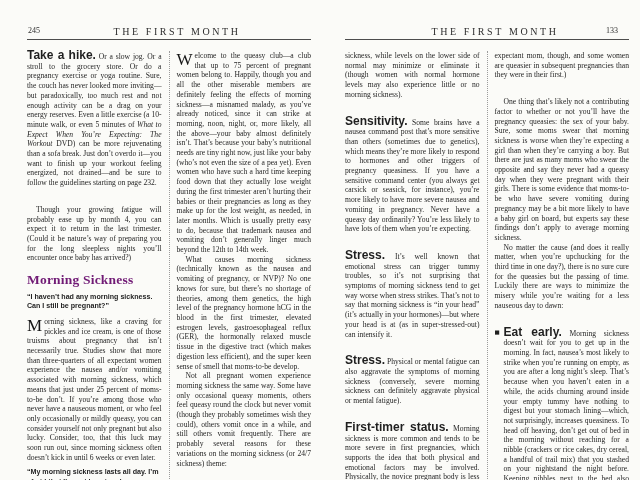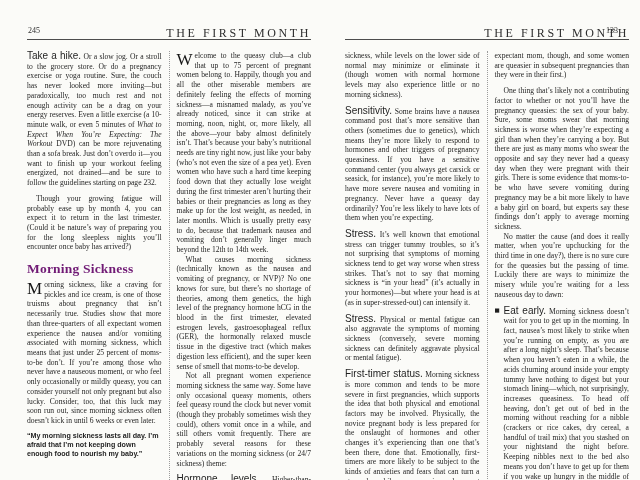--- a/index.html
+++ b/index.html
@@ -6,35 +6,35 @@
   body{
     width:640px;height:480px;overflow:hidden;
     background:#fbfbf8;color:#1f1f1f;
     font-family:"Liberation Serif","DejaVu Serif",serif;
     -webkit-font-smoothing:antialiased;
   }
   .spread{display:flex;gap:34px;padding:26px 0 0 27px;}
   .page{width:284px;flex:0 0 284px;}
   .page-header{position:relative;height:11px;}
   .running-head{
-    position:absolute;left:16px;right:0;text-align:right;
-    font-size:12px;letter-spacing:2.6px;color:#2e2e2e;white-space:nowrap;
+    position:absolute;left:16px;right:0;text-align:center;
+    font-size:10px;letter-spacing:2.6px;color:#2e2e2e;white-space:nowrap;
   }
   .pagenum{position:absolute;top:0;font-size:8px;color:#2e2e2e;}
   .pagenum.pos-left{left:1px;}
   .pagenum.pos-right{right:11px;}
   .rule{border-top:1px solid #4d4d4d;margin-top:2px;}
   .cols{display:flex;margin-top:11px;align-items:stretch;}
   .col{flex:1;min-width:0;}
   .col-first{padding-right:7px;}
   .col-second{padding-left:7px;border-left:1px dotted #9b9b9b;}
   p.body{margin:0;font-size:7.6px;line-height:9.7px;text-align:justify;}
   p.indent{text-indent:9px;}
-  p.gap-top{margin-top:6px;}
-  .lead{font-family:"Liberation Sans","DejaVu Sans",sans-serif;font-weight:normal;font-size:10px;}
+  p.gap-top{margin-top:17px;}
+  .lead{font-family:"Liberation Sans","DejaVu Sans",sans-serif;font-weight:bold;font-size:12px;}
   p.question{
     font-family:"Liberation Sans","DejaVu Sans",sans-serif;font-weight:bold;
     font-size:7.1px;line-height:9.4px;color:#242424;margin:6px 0 5px;text-align:left;
   }
   .section-heading{
     font-family:"Liberation Serif","DejaVu Serif",serif;font-weight:bold;
     font-size:13.5px;line-height:15px;margin:9px 0 4px;letter-spacing:.2px;color:#701a75;
   }
   .dropcap{
     float:left;font-size:17px;line-height:15.5px;padding:1px 2px 0 0;color:#161616;
@@ -59,20 +59,21 @@
     <div class="rule"></div>
 
     <div class="cols">
       <div class="col col-first">
         <p class="body"><span class="lead">Take a hike.</span><span> Or a slow jog. Or a stroll to the grocery store. Or do a pregnancy exercise or yoga routine. Sure, the couch has never looked more inviting—but paradoxically, too much rest and not enough activity can be a drag on your energy reserves. Even a little exercise (a 10-minute walk, or even 5 minutes of </span><i>What to Expect When You’re Expecting: The Workout</i><span> DVD) can be more rejuvenating than a sofa break. Just don’t overdo it—you want to finish up your workout feeling energized, not drained—and be sure to follow the guidelines starting on page 232.</span></p>
 
         <p class="body indent gap-top">Though your growing fatigue will probably ease up by month 4, you can expect it to return in the last trimester. (Could it be nature’s way of preparing you for the long sleepless nights you’ll encounter once baby has arrived?)</p>
 
         <h2 class="section-heading">Morning Sickness</h2>
 
+        <p class="question">“I haven’t had any morning sickness. Can I still be pregnant?”</p>
 
         <p class="body"><span class="dropcap">M</span><span>orning sickness, like a craving for pickles and ice cream, is one of those truisms about pregnancy that isn’t necessarily true. Studies show that more than three-quarters of all expectant women experience the nausea and/or vomiting associated with morning sickness, which means that just under 25 percent of moms-to-be don’t. If you’re among those who never have a nauseous moment, or who feel only occasionally or mildly queasy, you can consider yourself not only pregnant but also lucky. Consider, too, that this luck may soon run out, since morning sickness often doesn’t kick in until 6 weeks or even later.</span></p>
 
         <p class="question">“My morning sickness lasts all day. I’m afraid that I’m not keeping down enough food to nourish my baby.”</p>
       </div>
 
       <div class="col col-second">
         <p class="body"><span class="dropcap">W</span><span>elcome to the queasy club—a club that up to 75 percent of pregnant women belong to. Happily, though you and all the other miserable members are definitely feeling the effects of morning sickness—a misnamed malady, as you’ve already noticed, since it can strike at morning, noon, night, or, more likely, all the above—your baby almost definitely isn’t. That’s because your baby’s nutritional needs are tiny right now, just like your baby (who’s not even the size of a pea yet). Even women who have such a hard time keeping food down that they actually lose weight during the first trimester aren’t hurting their babies or their pregnancies as long as they make up for the lost weight, as needed, in later months. Which is usually pretty easy to do, because that trademark nausea and vomiting don’t generally linger much beyond the 12th to 14th week.</span></p>
 
         <p class="body indent">What causes morning sickness (technically known as the nausea and vomiting of pregnancy, or NVP)? No one knows for sure, but there’s no shortage of theories, among them genetics, the high level of the pregnancy hormone hCG in the blood in the first trimester, elevated estrogen levels, gastroesophageal reflux (GER), the hormonally relaxed muscle tissue in the digestive tract (which makes digestion less efficient), and the super keen sense of smell that moms-to-be develop.</p>

